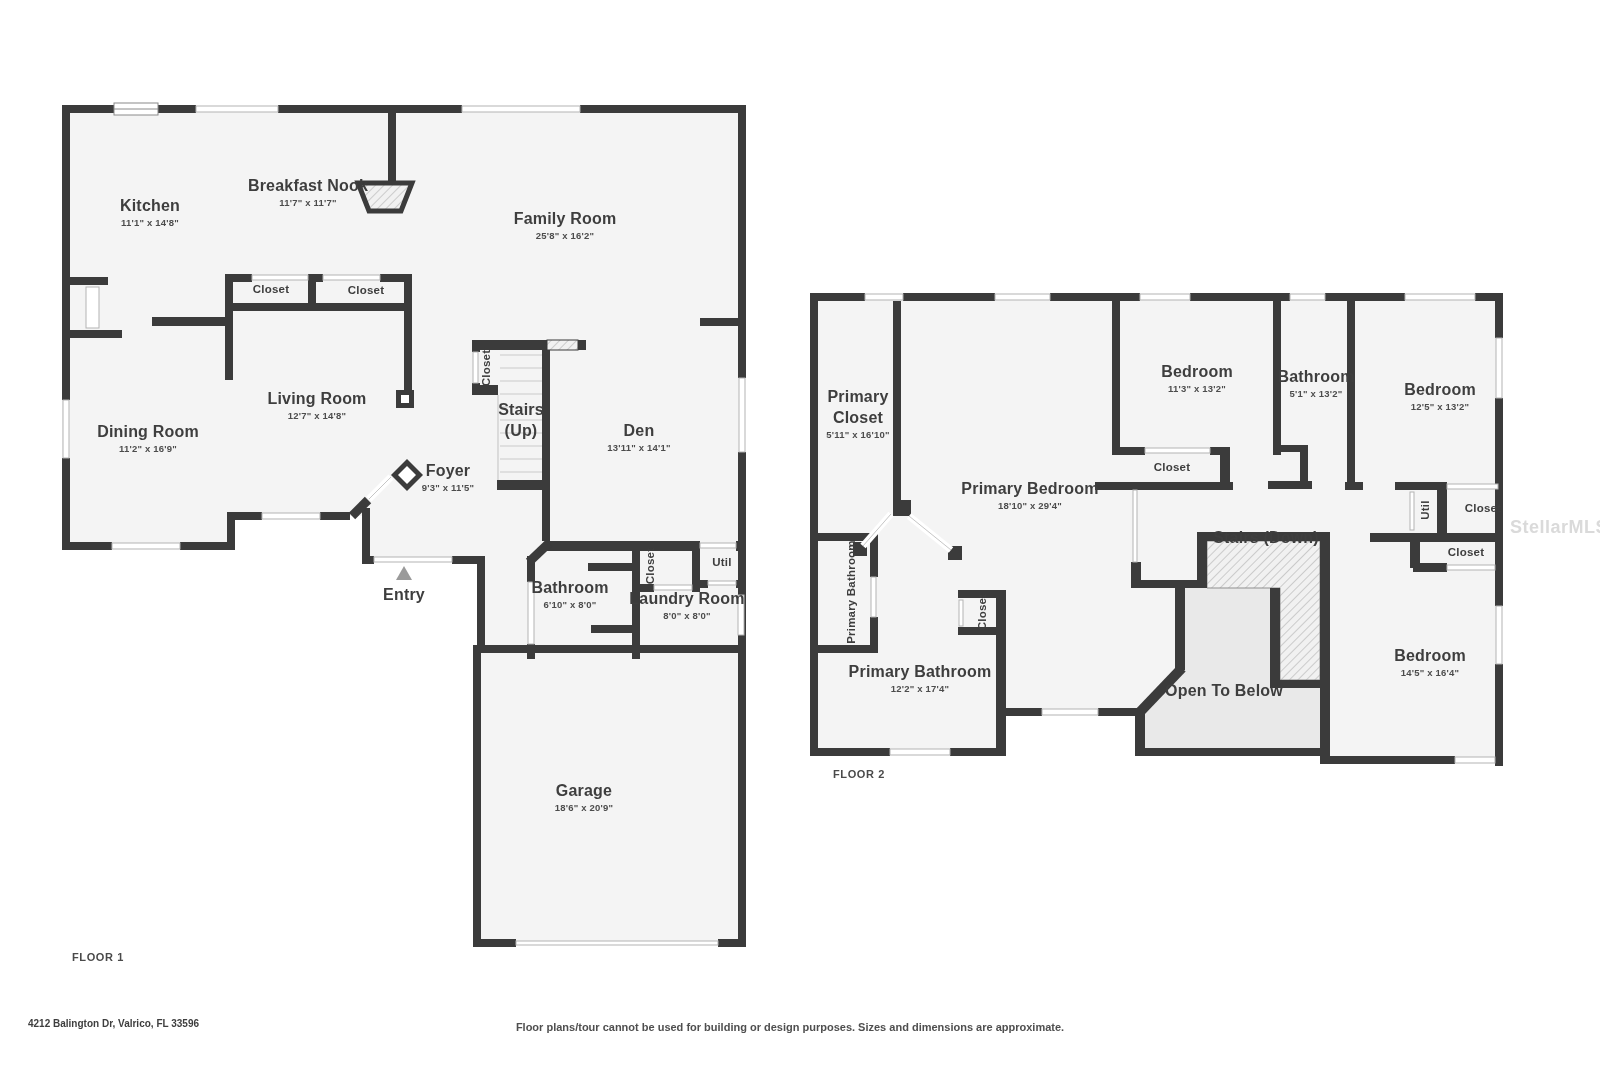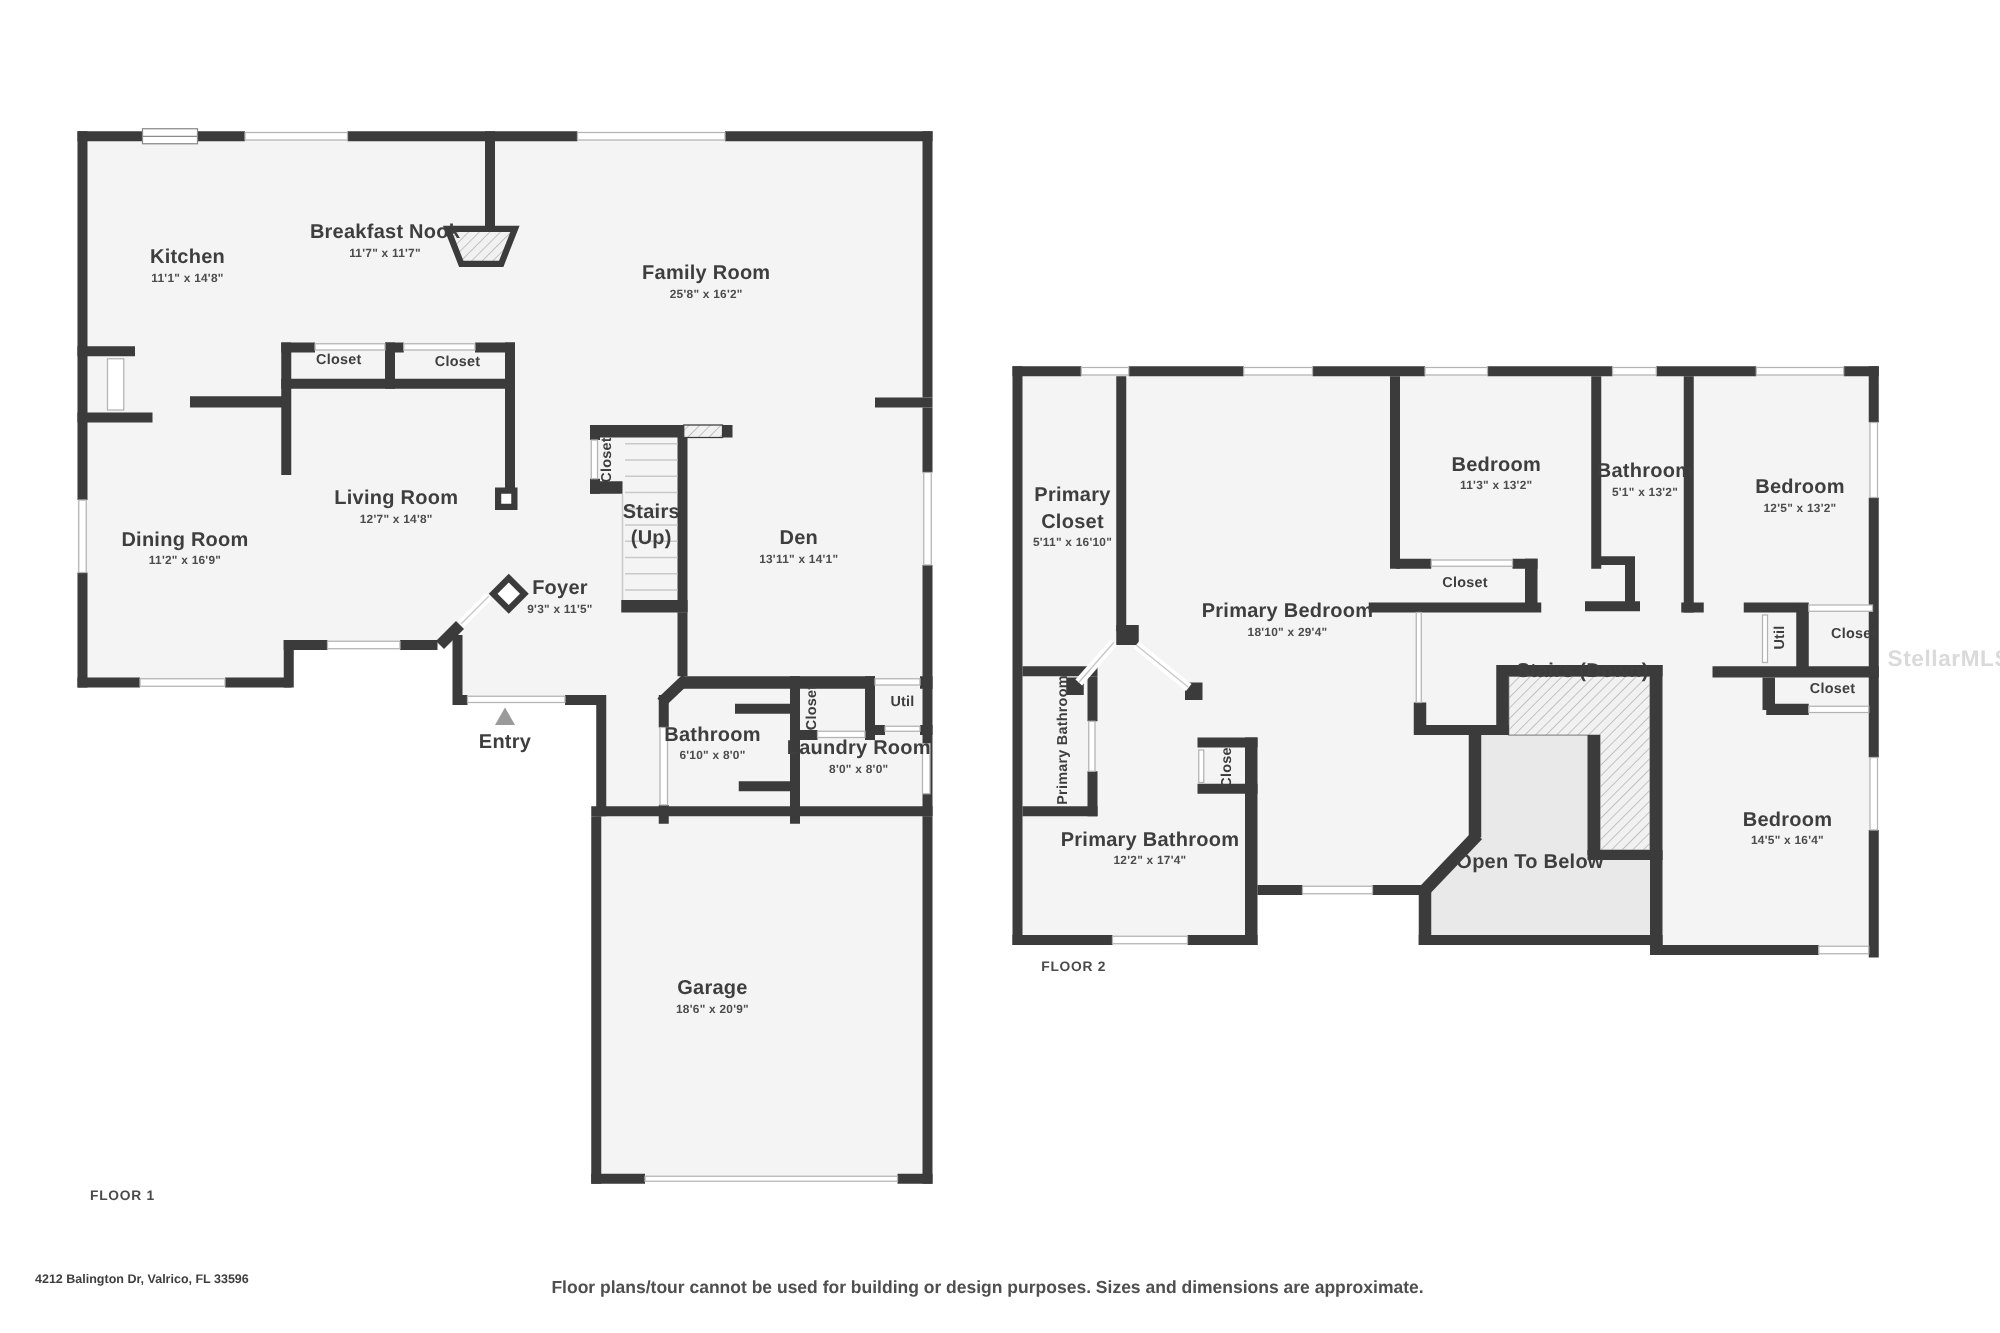--- a/index.html
+++ b/index.html
@@ -7,21 +7,21 @@
           font-family:"Liberation Sans", sans-serif;}
   #plan-svg{position:absolute;left:0;top:0;}
   .room-label{position:absolute;transform:translate(-50%,-50%);display:flex;flex-direction:column;
               align-items:center;text-align:center;line-height:1.3;white-space:nowrap;color:#3e3e3e;z-index:5;}
   .room-label.vertical{transform:translate(-50%,-50%) rotate(-90deg);}
   .room-name{font-size:16px;font-weight:700;letter-spacing:.2px;}
   .room-dims{font-size:9.5px;font-weight:700;color:#4c4c4c;letter-spacing:.2px;}
   .small .room-name{font-size:11.5px;}
   .floor-tag{position:absolute;font-size:11px;font-weight:700;color:#4a4a4a;letter-spacing:.6px;z-index:5;padding-left:10px;}
   .address{position:absolute;left:28px;top:1018px;font-size:10px;font-weight:700;color:#3e3e3e;z-index:5;}
-  .disclaimer{position:absolute;left:790px;top:1021px;transform:translateX(-50%);font-size:14px;
+  .disclaimer{position:absolute;left:790px;top:1021px;transform:translateX(-50%);font-size:11px;
               font-weight:700;color:#4f4f4f;z-index:5;white-space:nowrap;}
   .watermark{position:absolute;left:1510px;top:517px;font-size:18px;font-weight:700;color:#dadada;
              letter-spacing:.5px;z-index:4;white-space:nowrap;}
 </style>
 </head>
 <body>
 
 <div id="canvas">
 
   <svg id="plan-svg" width="1600" height="1066" viewBox="0 0 1600 1066">
@@ -318,21 +318,21 @@
       <div class="room-label vertical small" style="left: 650px; top: 566px;">
         <span class="room-name">Closet</span>
       </div>
       <div class="room-label small" style="left: 722px; top: 562px;">
         <span class="room-name">Util</span>
       </div>
       <div class="room-label" style="left: 679px; top: 606px; padding-left: 16px;">
         <span class="room-name">Laundry Room</span>
         <span class="room-dims">8'0" x 8'0"</span>
       </div>
-      <div class="room-label" style="left: 570px; top: 798px;">
+      <div class="room-label" style="left: 584px; top: 798px;">
         <span class="room-name">Garage</span>
         <span class="room-dims">18'6" x 20'9"</span>
       </div>
     </div>
   <div id="floor2-labels">
       <div class="room-label" style="left: 858px; top: 414px;">
         <span class="room-name">Primary</span>
         <span class="room-name">Closet</span>
         <span class="room-dims">5'11" x 16'10"</span>
       </div>

